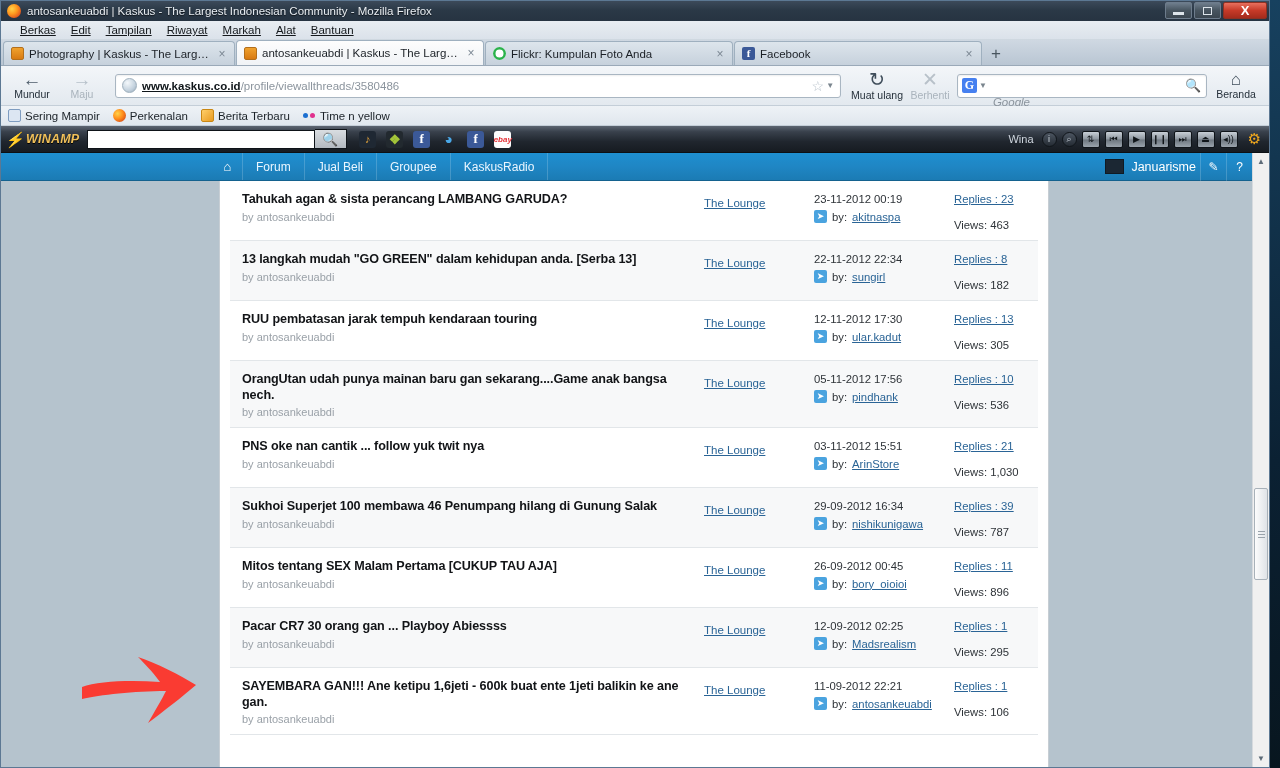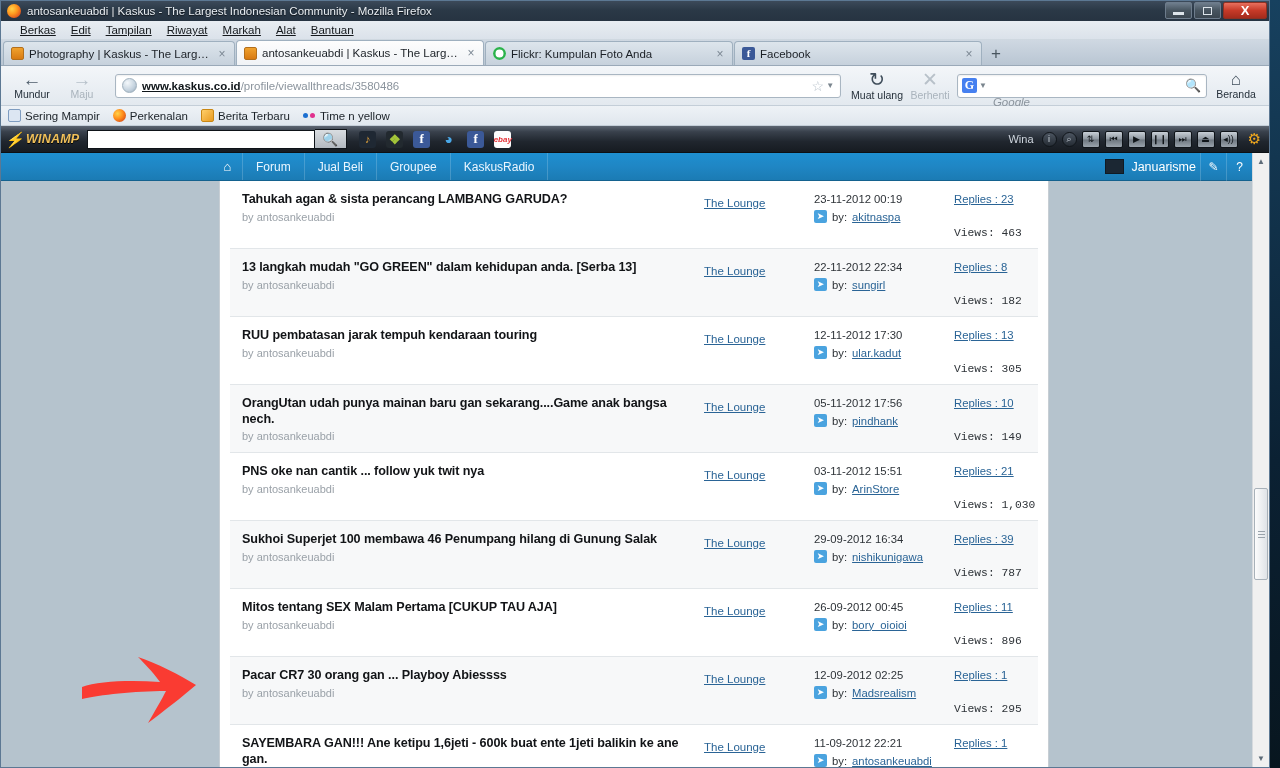--- a/index.html
+++ b/index.html
@@ -342,21 +342,21 @@
     width: 13px; height: 13px; flex: 0 0 13px;
     background: #4aa3df; color: #fff;
     font-size: 9px; line-height: 13px; text-align: center;
     border-radius: 2px;
   }
   .t-date .bylabel { font-size: 11.3px; color: #2e3338; }
   .t-date .bylabel a { color: #2a6496; text-decoration: underline; }
   .t-stats { flex: 0 0 82px; text-align: left; padding-top: 1px; }
   .t-stats .rep { font-size: 11.3px; }
   .t-stats .rep a { color: #2a6496; text-decoration: underline; }
-  .t-stats .views { font-size: 11.3px; color: #2e3338; margin-top: 22px; font-family: Liberation Mono, monospace; }
+  .t-stats .views { font-size: 11.3px; color: #2e3338; margin-top: 14px; }
   .panel-footer { height: 46px; background: #fff; border-top: 1px solid #e2e6e9; margin: 0 10px; }
 
   
   .pagescroll {
     flex: 0 0 17px; width: 17px;
     background: #f0f0f0;
     border-left: 1px solid #d6dade;
     position: relative;
   }
   .sb-up, .sb-down {
@@ -645,21 +645,21 @@
               <div class="t-date">
                 <div class="dt">05-11-2012 17:56</div>
                 <div class="lastby">
                   <span class="arrowbox">➤</span>
                   <span class="bylabel">by:</span>
                   <span class="bylabel"><a>pindhank</a></span>
                 </div>
               </div>
               <div class="t-stats">
                 <div class="rep"><a>Replies : 10</a></div>
-                <div class="views">Views: 149</div>
+                <div class="views">Views: 536</div>
               </div>
             </div>
 
             <div class="thread">
               <div class="t-main">
                 <div class="t-title">PNS oke nan cantik ... follow yuk twit nya</div>
                 <div class="t-by">by antosankeuabdi</div>
               </div>
               <div class="t-forum"><a>The Lounge</a></div>
               <div class="t-date">

